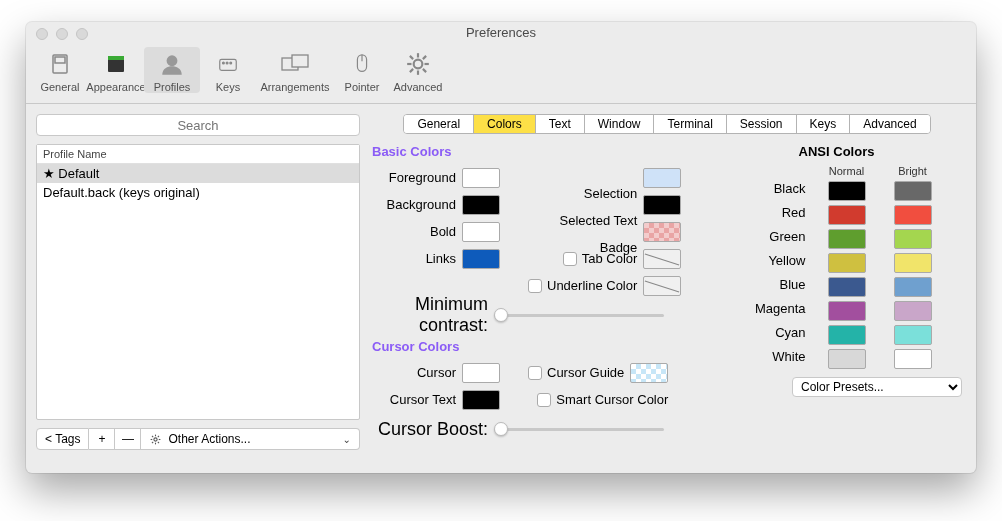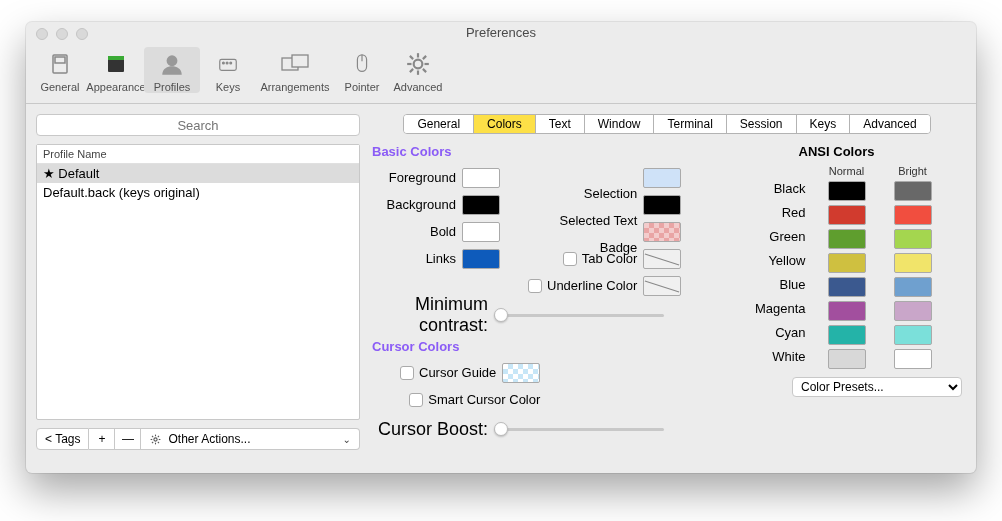--- a/index.html
+++ b/index.html
@@ -292,20 +292,30 @@
           <div class="slider-row">
             <div class="slabel">Minimum contrast:</div>
             <div class="slider">
                 <div class="strack"></div>
                 <div class="sthumb"></div>
               </div>
           </div>
 
           <div class="hdr" style="margin-top:12px">Cursor Colors</div>
           <div class="basic-grid">
+            <div class="bgc1">
+              <div class="rowitem">
+                  <div class="rlabel">Cursor</div>
+                  <div class="swatch" style="background:#fff"></div>
+                </div>
+              <div class="rowitem">
+                  <div class="rlabel">Cursor Text</div>
+                  <div class="swatch" style="background:#000"></div>
+                </div>
+            </div>
             <div class="bgc2">
               <div class="rowitem">
                   <div class="rgroup">
                     <div class="chk"></div>
                     <div class="chklabel">Cursor Guide</div>
                   </div>
                   <div style="width:6px"></div>
                   <div class="swatch checker-blue"></div>
                 </div>
               <div class="rowitem">

